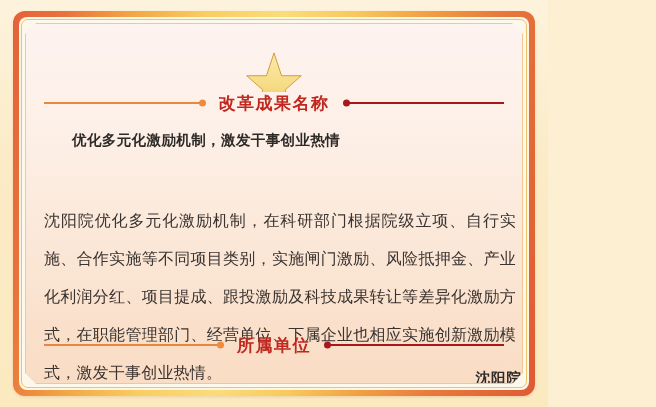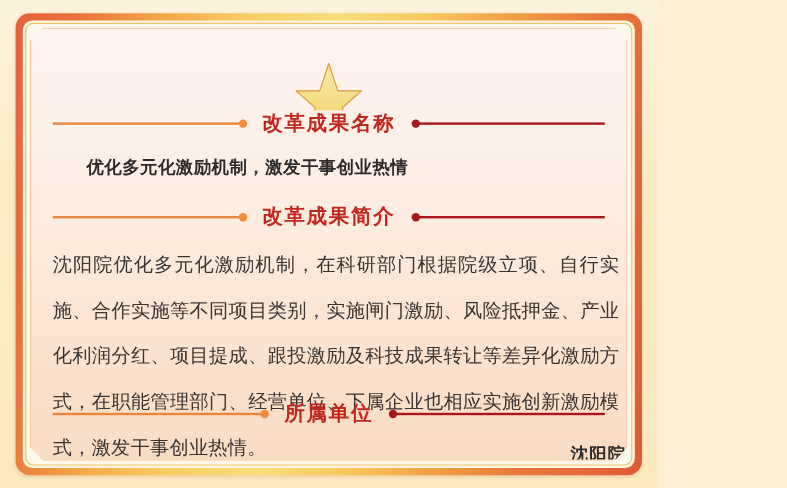--- a/index.html
+++ b/index.html
@@ -237,25 +237,20 @@
       </div>
 
       <div class="heading-row" style="top:68px;">
         <div class="rule rule-left"></div>
         <div class="heading-title">改革成果名称</div>
         <div class="rule rule-right"></div>
       </div>
 
       <div class="result-name" style="top:106px;">优化多元化激励机制，激发干事创业热情</div>
 
-      <div class="heading-row" style="top:146px;">
-        <div class="rule rule-left"></div>
-        <div class="heading-title">改革成果简介</div>
-        <div class="rule rule-right"></div>
-      </div>
 
       <div class="summary" style="top:178px;">沈阳院优化多元化激励机制，在科研部门根据院级立项、自行实施、合作实施等不同项目类别，实施闸门激励、风险抵押金、产业化利润分红、项目提成、跟投激励及科技成果转让等差异化激励方式，在职能管理部门、经营单位、下属企业也相应实施创新激励模式，激发干事创业热情。</div>
 
       <div class="heading-row" style="top:310px;">
         <div class="rule rule-left"></div>
         <div class="heading-title">所属单位</div>
         <div class="rule rule-right"></div>
       </div>
 
       <div class="unit-name" style="top:345px;text-align:right;">沈阳院</div>

